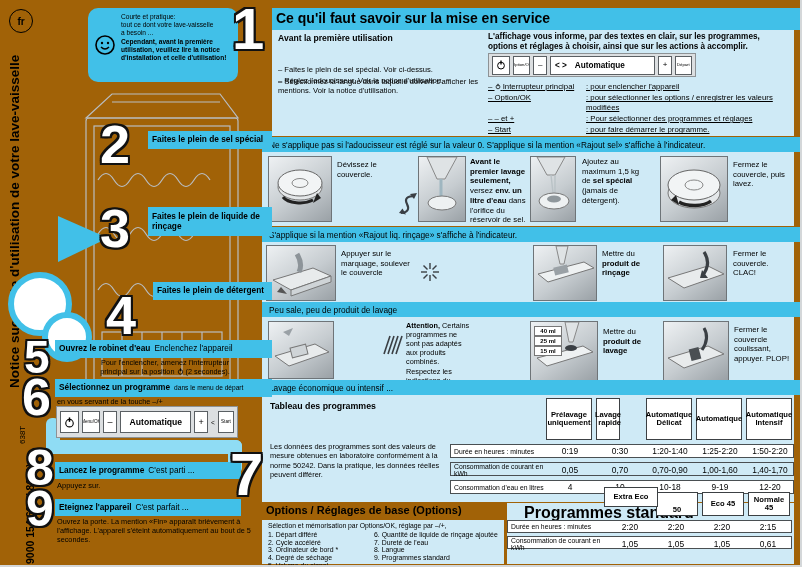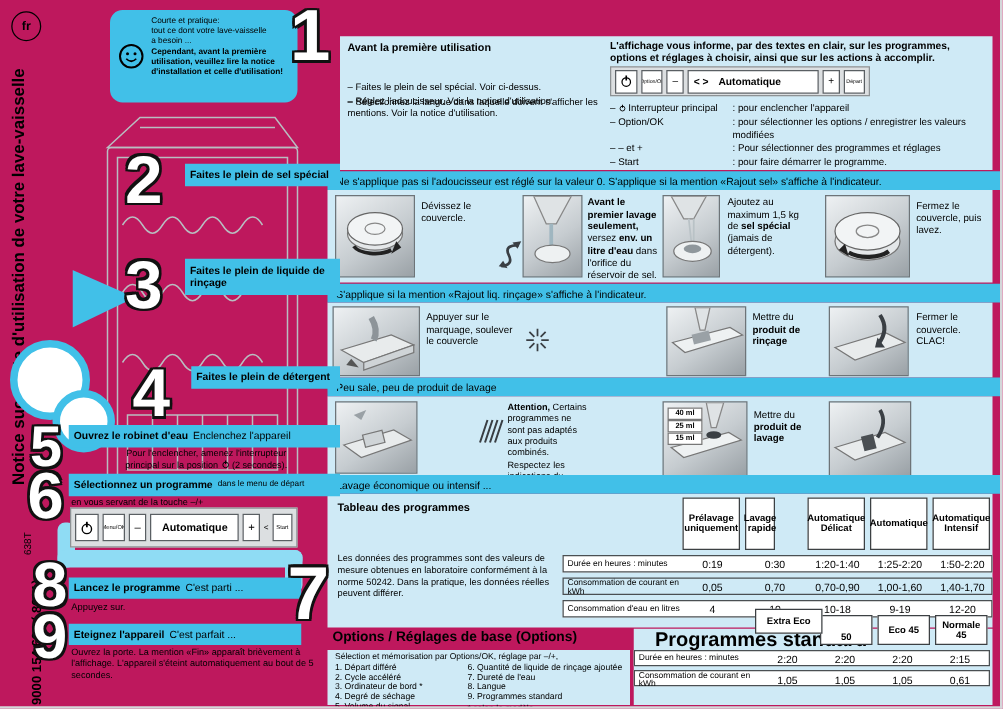--- a/index.html
+++ b/index.html
@@ -1,16 +1,16 @@
 <!DOCTYPE html>
 <html><head>
 <meta charset="utf-8">
 <style>
   html,body{margin:0;padding:0;background:#ffffff;}
-  #page{position:relative;width:802px;height:567px;background:#be185d;overflow:hidden;
+  #page{position:relative;width:802px;height:567px;background:#a16207;overflow:hidden;
         font-family:"Liberation Sans",sans-serif;color:#000;
         border-right:2px solid #d4d7d9;border-bottom:2px solid #d4d7d9;box-sizing:border-box;}
   .abs{position:absolute;}
   .cyan{background:#41c0e8;}
   .pale{background:#cfeaf6;}
   .num{position:absolute;color:#fff;font-weight:700;line-height:.9;letter-spacing:-2px;
        text-shadow:-2px -2px 0 #111,2px -2px 0 #111,-2px 2px 0 #111,2px 2px 0 #111,
                    -2px 0 0 #111,2px 0 0 #111,0 -2px 0 #111,0 2px 0 #111;z-index:5;}
   .bar{display:flex;align-items:center;padding:1px 4px;font-weight:bold;font-size:8.3px;
        background:#41c0e8;line-height:1.1;z-index:4;}
@@ -22,21 +22,21 @@
   .cpanel{background:#dcdfe1;border:1px solid #8d9295;display:flex;align-items:center;gap:3px;padding:2px 3px;box-sizing:border-box;}
   .btn{background:#fff;border:1px solid #5a5f63;display:flex;align-items:center;justify-content:center;
        text-align:center;line-height:1;overflow:hidden;}
   .disp{background:#fff;border:1px solid #5a5f63;display:flex;align-items:center;font-weight:bold;}
   .vtext{writing-mode:vertical-rl;transform:rotate(180deg);}
   .trow{display:grid;border:1px solid #4a4f52;align-items:center;box-sizing:border-box;}
   .tlabel{font-size:6.8px;padding-left:3px;}
   .tval{font-size:8.4px;text-align:center;}
   .phead{position:absolute;background:#fff;border:1px solid #3c4043;font-weight:bold;font-size:7.6px;
          text-align:center;display:flex;align-items:center;justify-content:center;line-height:1.1;padding:1px;box-sizing:border-box;}
-  .legendrow{display:flex;font-size:7.8px;line-height:1.18;margin-bottom:2.2px;}
+  .legendrow{display:flex;font-size:7.8px;line-height:1.18;margin-bottom:2.2px;text-decoration:underline;}
   .mlchip{position:absolute;background:#fff;border:1px solid #777;font-size:6px;font-weight:bold;
           width:26px;height:8px;display:flex;align-items:center;justify-content:center;}
   svg{display:block;}
 </style>
 </head>
 <body>
 
 <div id="page">
 
   <div class="abs" style="left:9px;top:9px;width:22px;height:22px;border:1.6px solid #000;border-radius:50%;
@@ -103,21 +103,21 @@
   <div class="num" style="left:230px;top:448px;font-size:60px;">7</div>
   <div class="num" style="left:26px;top:446px;font-size:50px;">8</div>
   <div class="num" style="left:26px;top:487px;font-size:50px;">9</div>
 
   <div class="abs bar" style="left:148px;top:131px;width:116px;height:16px;">
     <span>Faites le plein de sel spécial</span>
     </div>
   <div class="abs bar" style="left:148px;top:207px;width:116px;height:27px;">
     <span>Faites le plein de liquide de rinçage</span>
     </div>
-  <div class="abs bar" style="left:153px;top:293px;width:111px;height:16px;">
+  <div class="abs bar" style="left:153px;top:282px;width:111px;height:16px;">
     <span>Faites le plein de détergent</span>
     </div>
 
   <div class="abs bar" style="left:55px;top:340px;width:209px;height:16px;gap:4px;">
     <span>Ouvrez le robinet d'eau</span>
     <span style="font-weight:normal;">Enclenchez l'appareil</span>
     </div>
   <div class="abs" style="left:80px;top:359px;width:170px;font-size:7.3px;text-align:center;line-height:1.2;">
     <span>Pour l'enclencher, amenez l'interrupteur</span><br>
     <span>principal sur la position</span>
@@ -155,20 +155,23 @@
     <span style="font-weight:normal;">C'est parti ...</span>
     </div>
   <div class="abs" style="left:57px;top:481px;font-size:7.5px;">Appuyez sur.</div>
 
   <div class="abs bar" style="left:55px;top:499px;width:178px;height:15px;gap:4px;">
     <span>Eteignez l'appareil</span>
     <span style="font-weight:normal;">C'est parfait ...</span>
     </div>
   <div class="abs" style="left:57px;top:517px;width:204px;font-size:7.3px;line-height:1.25;">Ouvrez la porte. La mention «Fin» apparaît brièvement à l'affichage. L'appareil s'éteint automatiquement au bout de 5 secondes.</div>
 
+  <div class="abs bar" style="left:272px;top:8px;width:522px;height:20px;font-size:14px;">
+    <span>Ce qu'il faut savoir sur la mise en service</span>
+    </div>
 
   <div class="abs pale" style="left:272px;top:29px;width:522px;height:107px;">
     <div class="abs b" style="left:6px;top:4px;font-size:8.6px;">Avant la première utilisation</div>
     <div class="abs" style="left:6px;top:16px;width:205px;font-size:7.6px;line-height:1.22;margin-top:32px;">– Sélectionnez la langue dans laquelle doivent s'afficher les mentions. Voir la notice d'utilisation.</div>
     <div class="abs" style="left:6px;top:36px;width:205px;font-size:7.6px;">– Faites le plein de sel spécial. Voir ci-dessus.</div>
     <div class="abs" style="left:6px;top:47px;width:205px;font-size:7.6px;">– Réglez l'adoucisseur. Voir la notice d'utilisation.</div>
 
     <div class="abs b" style="left:216px;top:3px;width:300px;font-size:8.2px;line-height:1.25;">L'affichage vous informe, par des textes en clair, sur les programmes, options et réglages à choisir, ainsi que sur les actions à accomplir.</div>
 
     <div class="abs cpanel" style="left:216px;top:24px;width:208px;height:24px;">
@@ -351,20 +354,21 @@
   <div class="cap" style="left:603px;top:327px;width:55px;">
     <span>Mettre du </span><span class="b">produit de lavage</span></div>
 
   <div class="imgbox" style="left:663px;top:321px;width:64px;height:58px;">
     <svg width="64" height="58">
         <polygon points="4,36 44,24 60,32 20,46" fill="#e8ebec" stroke="#777"></polygon>
         <rect x="26" y="26" width="10" height="12" fill="#4a4f53" transform="rotate(-14 31 32)"></rect>
         <path d="M40 6 q6 10 -2 22" fill="none" stroke="#3a3f44" stroke-width="3"></path>
       </svg>
     </div>
+  <div class="cap" style="left:734px;top:325px;width:58px;">Fermer le couvercle coulissant, appuyer. PLOP!</div>
 
   <div class="abs strip" style="left:262px;top:380px;width:532px;height:15px;">
     <span>Lavage économique ou intensif ...</span>
     </div>
   <div class="abs pale" style="left:262px;top:395px;width:532px;height:107px;"></div>
 
   <div class="abs b" style="left:270px;top:401px;font-size:8.8px;">Tableau des programmes</div>
   <div class="abs" style="left:270px;top:442px;width:172px;font-size:7.4px;line-height:1.25;">Les données des programmes sont des valeurs de mesure obtenues en laboratoire conformément à la norme 50242. Dans la pratique, les données réelles peuvent différer.</div>
 
   <div class="phead" style="left:546px;top:398px;width:46px;height:42px;">Prélavage uniquement</div>

